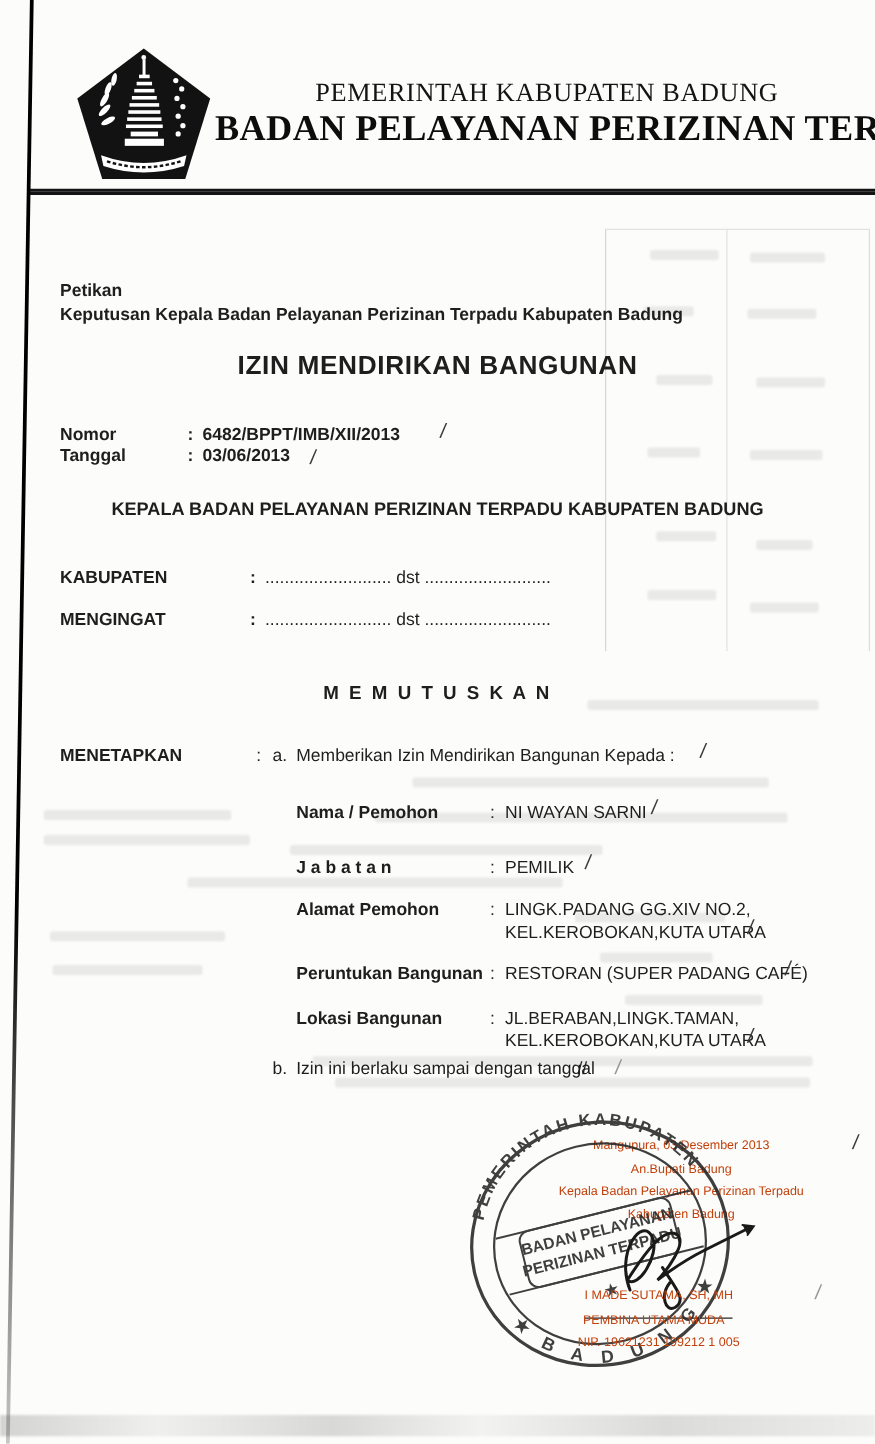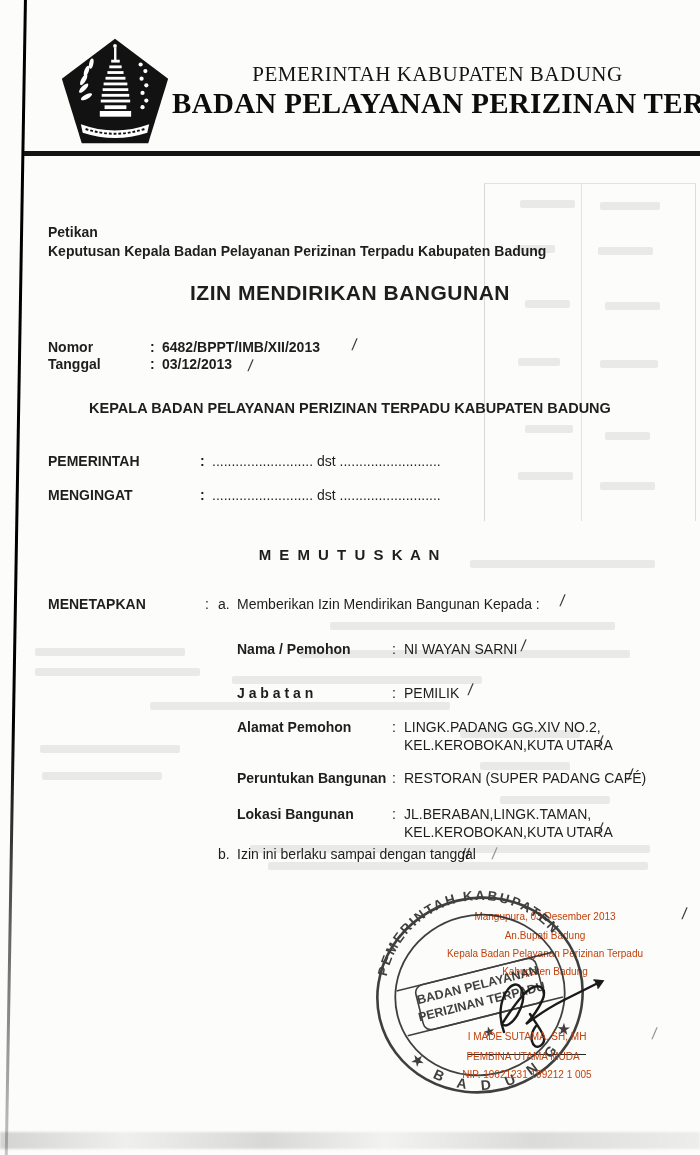--- a/index.html
+++ b/index.html
@@ -122,28 +122,28 @@
 
   <div class="row f14" style="top:339px">
     <span class="abs b" style="left:48px">Nomor</span>
     <span class="abs b" style="left:150px">:</span>
     <span class="abs b" style="left:162px">6482/BPPT/IMB/XII/2013</span>
     <span class="tick" style="left:352px;top:-2px">∕</span>
   </div>
   <div class="row f14" style="top:356px">
     <span class="abs b" style="left:48px">Tanggal</span>
     <span class="abs b" style="left:150px">:</span>
-    <span class="abs b" style="left:162px">03/12/2013</span>
+    <span class="abs b" style="left:162px">03/06/2013</span>
     <span class="tick" style="left:248px;top:2px">∕</span>
   </div>
 
   <div class="row center b" style="top:400px;font-size:14.5px">KEPALA BADAN PELAYANAN PERIZINAN TERPADU KABUPATEN BADUNG</div>
 
   <div class="row f14" style="top:453px">
-    <span class="abs b" style="left:48px">PEMERINTAH</span>
+    <span class="abs b" style="left:48px">KABUPATEN</span>
     <span class="abs b" style="left:200px">:</span>
     <span class="abs" style="left:212px">..........................  dst  ..........................</span>
   </div>
   <div class="row f14" style="top:487px">
     <span class="abs b" style="left:48px">MENGINGAT</span>
     <span class="abs b" style="left:200px">:</span>
     <span class="abs" style="left:212px">..........................  dst  ..........................</span>
   </div>
 
   <div class="row center b" style="top:546px;font-size:15px;letter-spacing:2px">M E M U T U S K A N</div>

